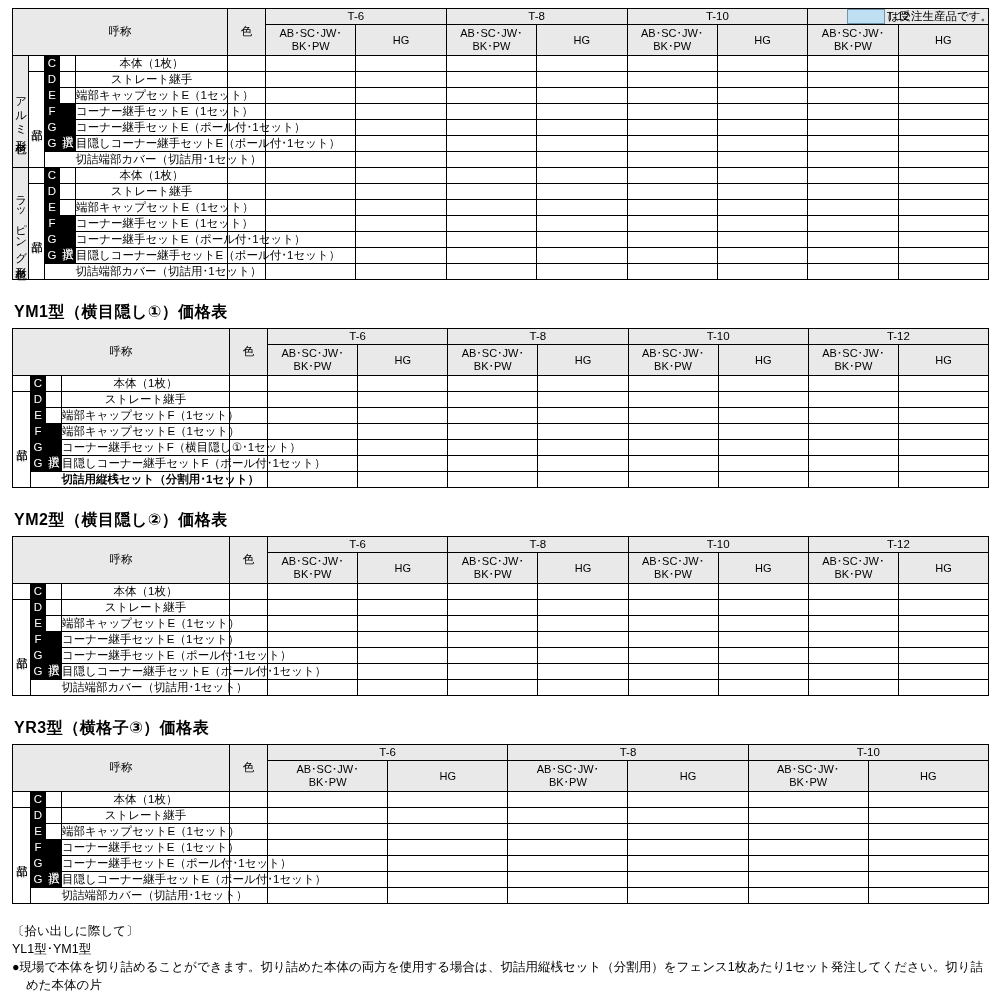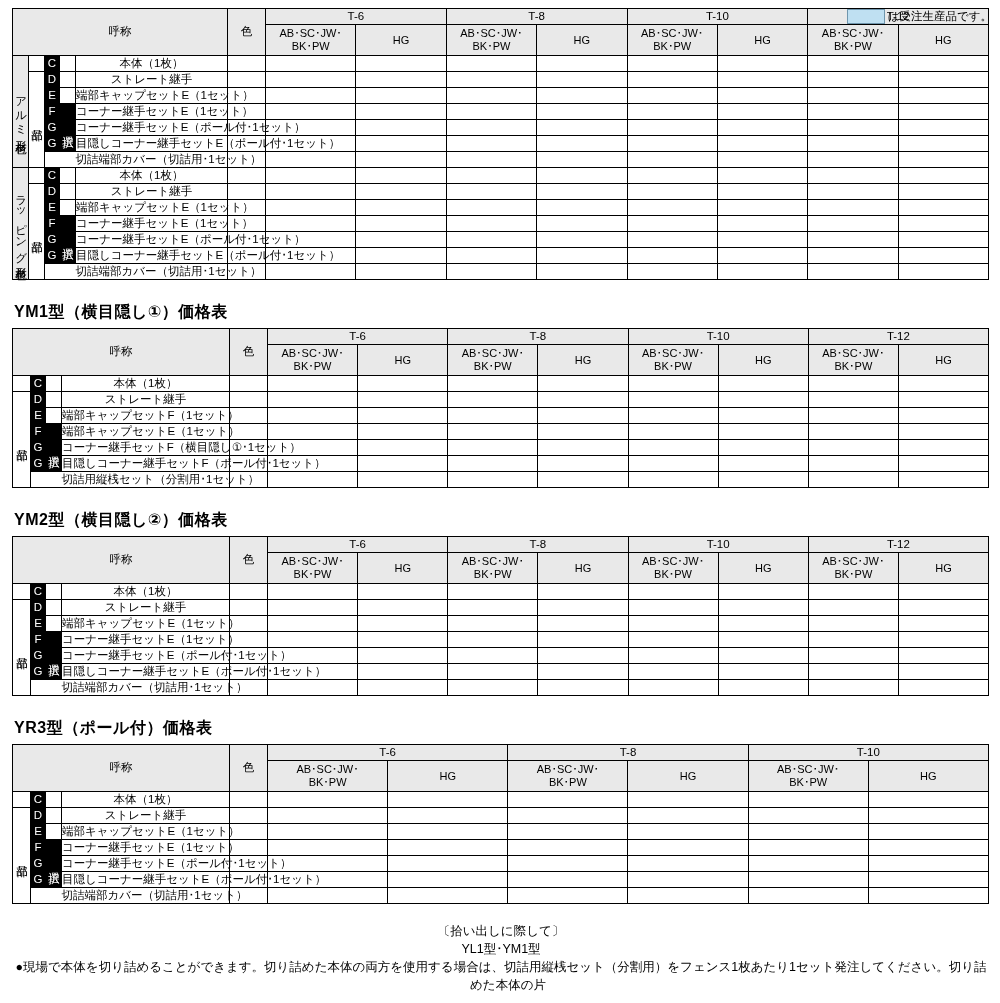--- a/index.html
+++ b/index.html
@@ -116,21 +116,20 @@
     background: #ffffff;
   }
   
   .notes {
     margin-top: 18px;
     font-size: 12.5px;
     line-height: 1.45;
   }
   .notes .ln {
     margin: 0;
-    text-align: center;
   }
   .notes .indent {
     padding-left: 14px;
     text-indent: -14px;
   }
 </style>
 </head>
 <body>
 
 <div class="page">
@@ -501,21 +500,21 @@
             <td class="empty"></td>
             <td class="empty"></td>
             <td class="empty"></td>
             <td class="empty"></td>
             <td class="empty"></td>
             <td class="empty"></td>
           </tr>
           <tr class="row-h">
             <td class="empty" style="border-right: none;"></td>
             <td class="empty" style="border-right: none; border-left: none;"></td>
-            <td class="cell-name" style="border-left: none;">切詰用縦桟セット（分割用･1セット）</td>
+            <td class="cell-name" style="border-left: none; font-weight: bold;">切詰用縦桟セット（分割用･1セット）</td>
             <td class="empty"></td>
             <td class="empty"></td>
             <td class="empty"></td>
             <td class="empty"></td>
             <td class="empty"></td>
             <td class="empty"></td>
             <td class="empty"></td>
             <td class="empty"></td>
             <td class="empty"></td>
           </tr>
@@ -654,21 +653,21 @@
             <td class="empty"></td>
             <td class="empty"></td>
             <td class="empty"></td>
             <td class="empty"></td>
             <td class="empty"></td>
             <td class="empty"></td>
             <td class="empty"></td>
           </tr>
         </tbody>
       </table>
-      <div class="sec-title sub">YR3型（ポール付）価格表</div>
+      <div class="sec-title sub">YR3型（横格子③）価格表</div>
       <table class="price" style="width: 976px;">
         <colgroup>
           <col style="width: 18px;">
           <col style="width: 15px;">
           <col style="width: 16px;">
           <col style="width: 168px;">
           <col style="width: 38px;">
           <col style="width: 120.167px;">
           <col style="width: 120.167px;">
           <col style="width: 120.167px;">

